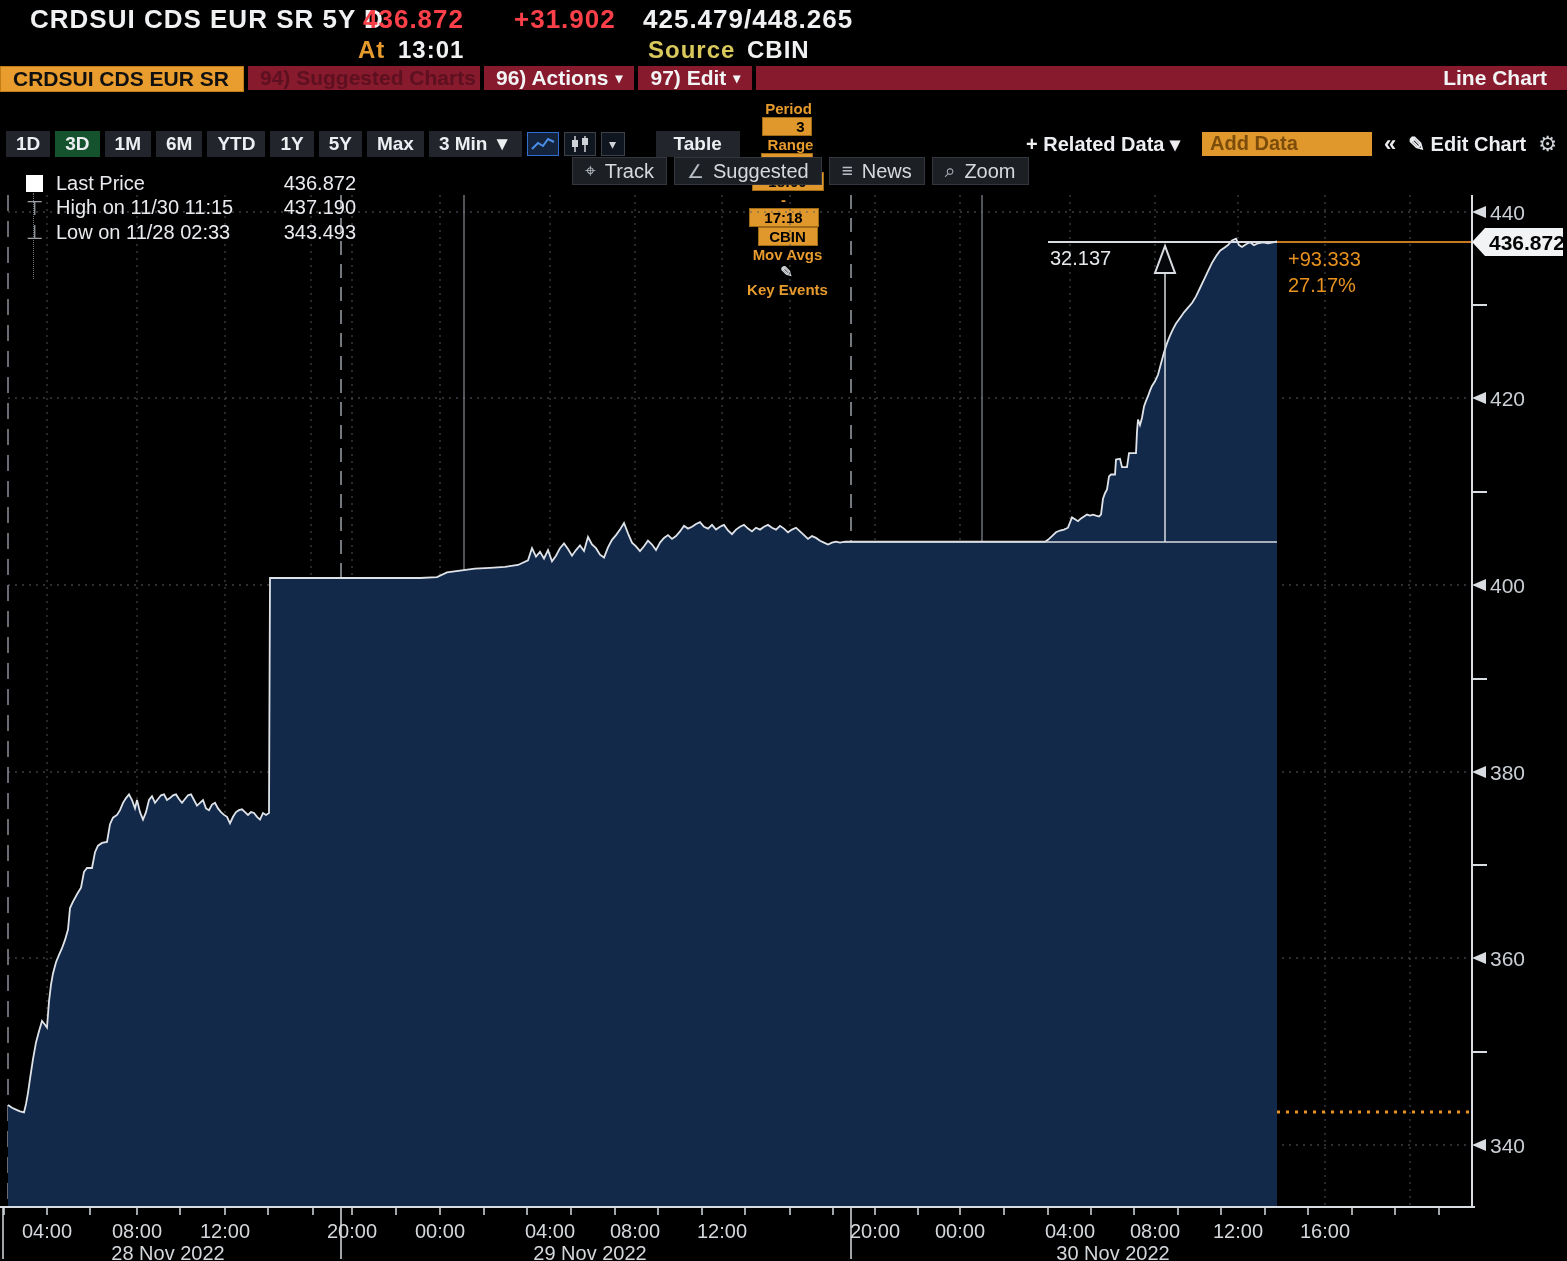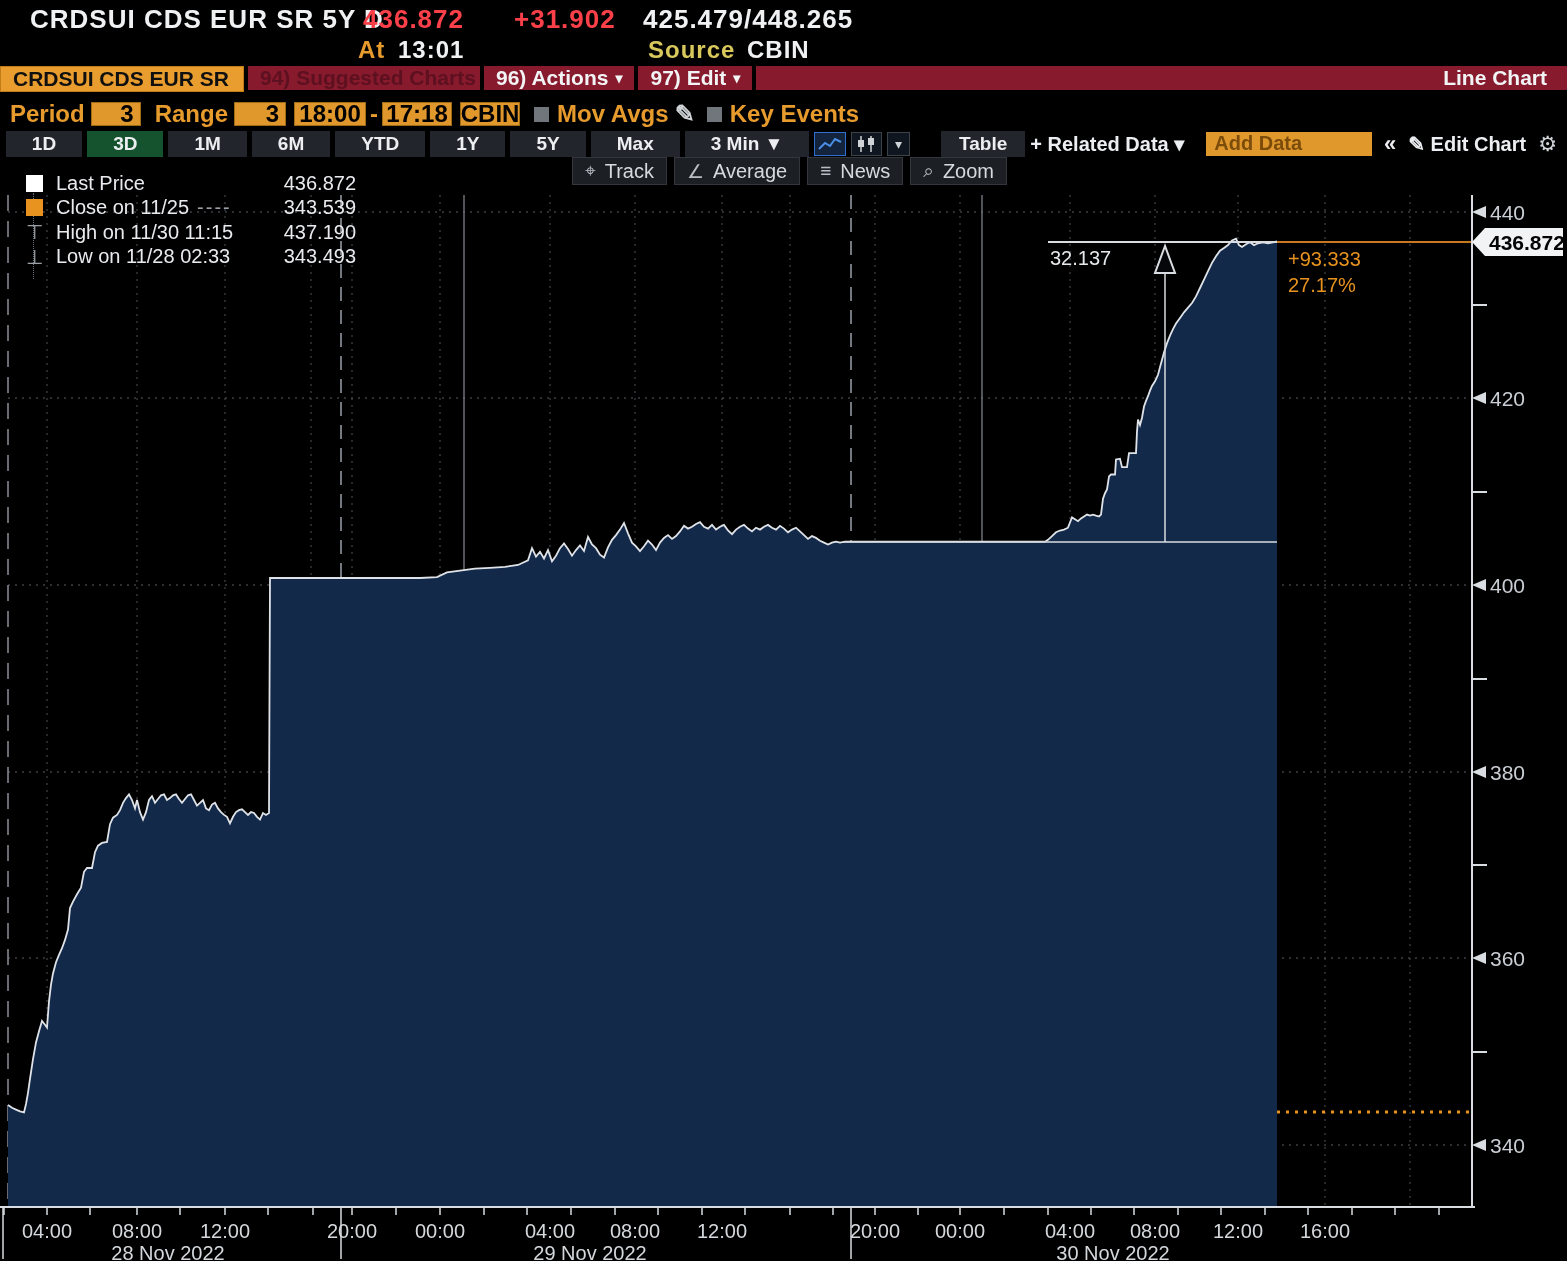--- a/index.html
+++ b/index.html
@@ -13,27 +13,27 @@
   .yellow{color:#d9c85c;}
   
   #redbar{left:0;top:66px;width:1567px;height:32px;background:#000;display:flex;align-items:flex-start;}
   .rseg{background:#871a2c;display:flex;align-items:center;margin-right:4px;padding:0 12px;
         font-size:21px;font-weight:bold;color:#f2f3f5;white-space:nowrap;}
   .chip{background:#e89d2e;color:#101010;border:1px solid #c07d17;}
   .faded{color:#5d1020;}
   .caret{font-size:14px;margin-left:7px;}
   
   #settings{left:0;top:100px;width:1567px;height:28px;display:flex;align-items:center;
-            font-size:24px;font-weight:bold;}
+            font-size:15px;font-weight:bold;flex-direction:column;}
   .abox{background:#e0982c;color:#000;border:1px solid #a06b15;height:24px;display:flex;
         align-items:center;justify-content:flex-end;padding:0 6px;box-sizing:border-box;}
   .cbox{width:15px;height:15px;background:#70767c;display:inline-block;}
   
   #tabsrow{left:0;top:130px;width:1567px;height:27px;display:flex;align-items:center;}
-  .tab{background:#22262c;color:#eceef1;font-size:19px;font-weight:bold;padding:2px 26px;
+  .tab{background:#22262c;color:#eceef1;font-size:19px;font-weight:bold;padding:2px 10px;
        margin-right:5px;height:22px;display:flex;align-items:center;white-space:nowrap;}
   .tab.sel{background:#14532d;}
   .itile{width:32px;height:24px;border:1px solid #3c424a;background:#10161f;display:flex;
          align-items:center;justify-content:center;margin-right:5px;box-sizing:border-box;}
   .itile.sel{border-color:#2f6fd0;background:#14243c;}
   
   .cbtn{background:#1c1f24;border:1px solid #33373d;color:#d6dade;font-size:20px;
         display:flex;align-items:center;padding:1px 12px;margin-right:7px;height:24px;white-space:nowrap;}
   .cbtn .ic{color:#b9bec5;margin-right:9px;font-size:19px;}
   
@@ -255,21 +255,21 @@
       <text x="1113" y="1260" class="bottxt" text-anchor="middle">30 Nov 2022</text>
     </svg>
 
   <div class="abs" style="left:572px;top:157px;display:flex;" id="cbtns">
       <div class="cbtn">
         <span class="ic">⌖</span>
         <span>Track</span>
       </div>
       <div class="cbtn">
         <span class="ic">∠</span>
-        <span>Average</span>
+        <span>Suggested</span>
       </div>
       <div class="cbtn">
         <span class="ic">≡</span>
         <span>News</span>
       </div>
       <div class="cbtn">
         <span class="ic">⌕</span>
         <span>Zoom</span>
       </div>
     </div>
@@ -278,27 +278,20 @@
   <div id="tree" class="abs"></div>
   <div id="legend" class="abs">
       <div class="lrow">
         <span class="lic">
           <span class="sw" style="background:#fff"></span>
         </span>
         <span class="llab">Last Price</span>
         <span class="lval">436.872</span>
       </div>
       <div class="lrow">
-        <span class="lic">
-          <span class="sw" style="background:#e8921f"></span>
-        </span>
-        <span class="llab">Close on 11/25<span class="dashes">----</span></span>
-        <span class="lval">343.539</span>
-      </div>
-      <div class="lrow">
         <span class="lic">⊤</span>
         <span class="llab">High on 11/30 11:15</span>
         <span class="lval">437.190</span>
       </div>
       <div class="lrow">
         <span class="lic">⊥</span>
         <span class="llab">Low on 11/28 02:33</span>
         <span class="lval">343.493</span>
       </div>
     </div>

